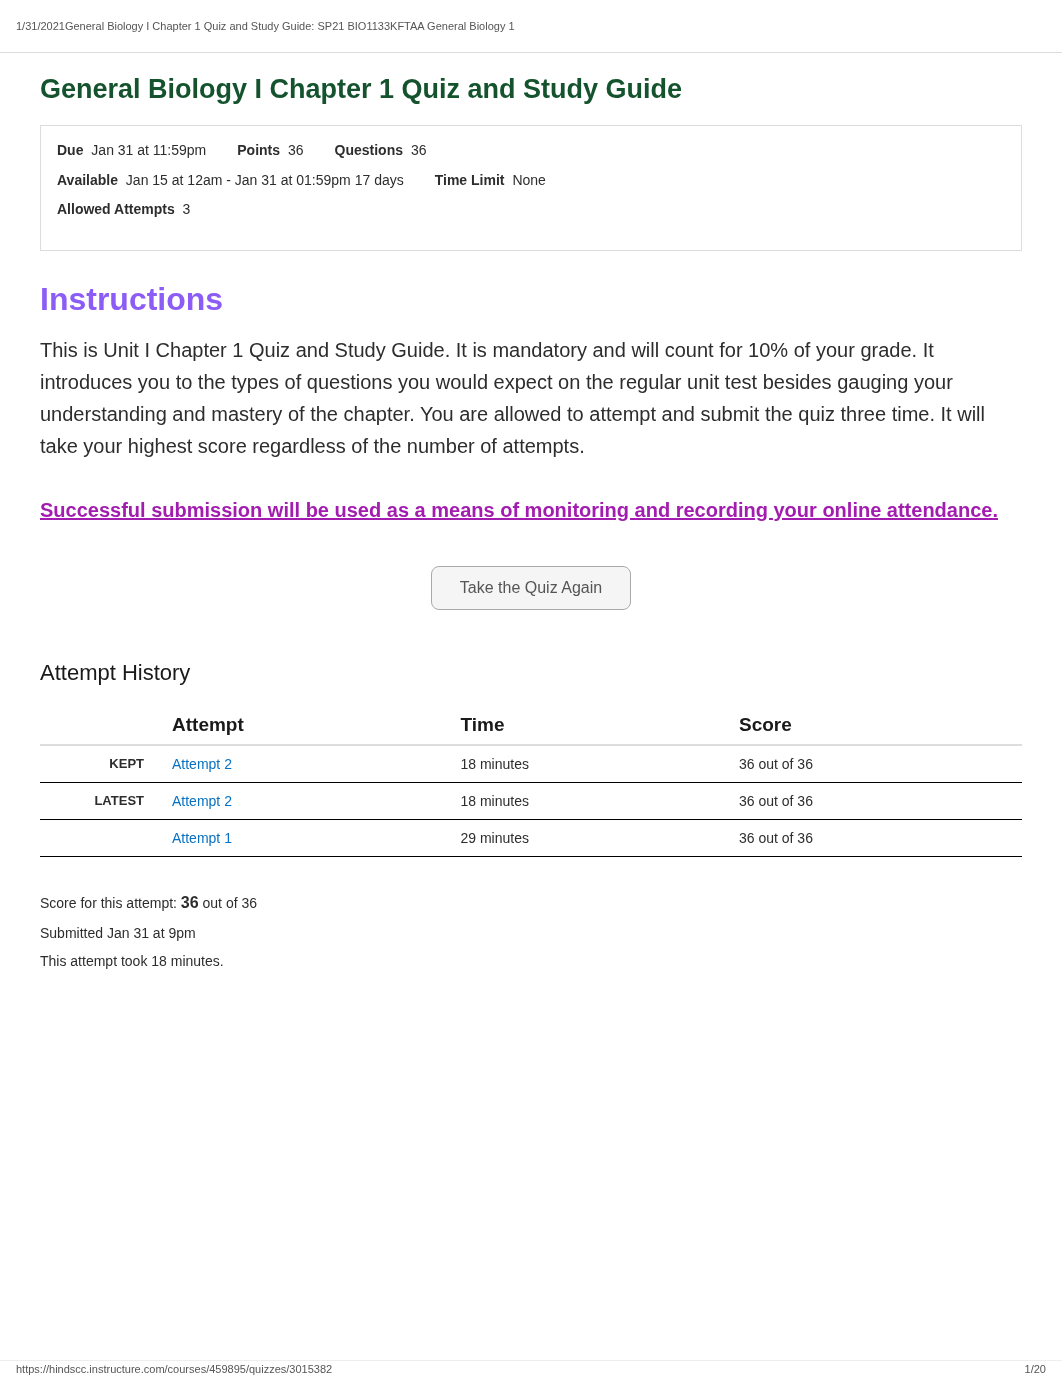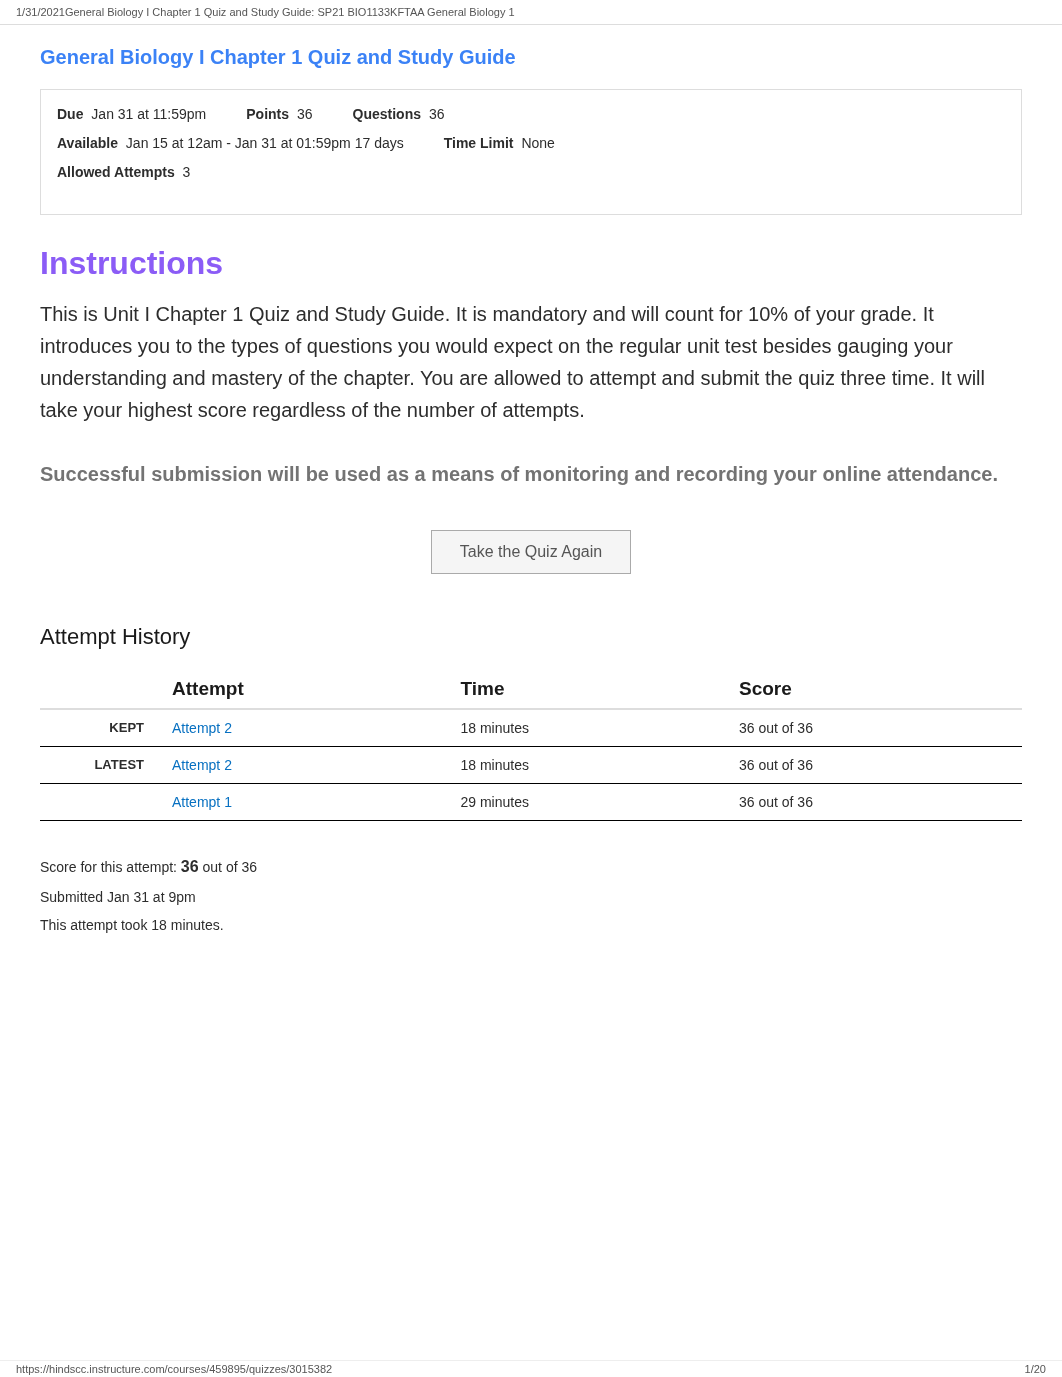--- a/index.html
+++ b/index.html
@@ -14,21 +14,21 @@
       color: #2d2d2d;
       background: #fff;
       width: 1062px;
       min-height: 1377px;
     }
 
     .browser-bar {
       display: flex;
       align-items: center;
       justify-content: space-between;
-      padding: 6px 16px;
+      padding: 20px 16px;
       font-size: 11px;
       color: #555;
       border-bottom: 1px solid #ddd;
     }
 
     .browser-bar .date {
       font-size: 11px;
       color: #555;
     }
 
@@ -37,39 +37,39 @@
       color: #555;
       flex: 1;
       text-align: left;
     }
 
     .content-area {
       padding: 20px 40px 40px 40px;
     }
 
     .page-title {
-      font-size: 20px;
-      font-weight: 700;
-      color: #3b82f6;
+      font-size: 27px;
+      font-weight: 700;
+      color: #14532d;
       margin-bottom: 20px;
       line-height: 1.2;
     }
 
     .meta-box {
       border: 1px solid #ddd;
       padding: 12px 16px;
       margin-bottom: 30px;
       font-size: 14px;
       line-height: 1.8;
     }
 
     .meta-row {
       display: flex;
       align-items: center;
-      gap: 40px;
+      gap: 31px;
       flex-wrap: wrap;
       margin-bottom: 4px;
     }
 
     .meta-row:last-child {
       margin-bottom: 16px;
     }
 
     .meta-label {
       font-weight: 700;
@@ -90,36 +90,37 @@
     .instructions-text {
       font-size: 20px;
       line-height: 1.6;
       color: #2d2d2d;
       margin-bottom: 32px;
     }
 
     .instructions-bold {
       font-size: 20px;
       font-weight: 700;
-      color: #737373;
+      color: #a21caf;
       line-height: 1.6;
       margin-bottom: 40px;
+      text-decoration: underline;
     }
 
     .quiz-button-area {
       display: flex;
       justify-content: center;
       margin-bottom: 50px;
       margin-top: 30px;
     }
 
     .take-quiz-button {
       padding: 12px 28px;
       border: 1px solid #aaa;
-      border-radius: 0;
+      border-radius: 8px;
       background: #f5f5f5;
       color: #555;
       font-size: 16px;
       cursor: pointer;
       font-weight: 400;
     }
 
     .attempt-history-heading {
       font-size: 22px;
       font-weight: 400;

